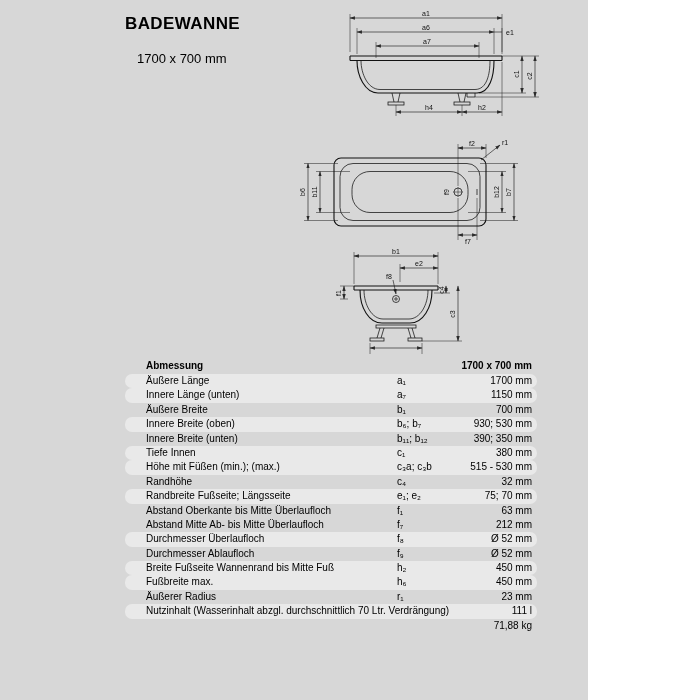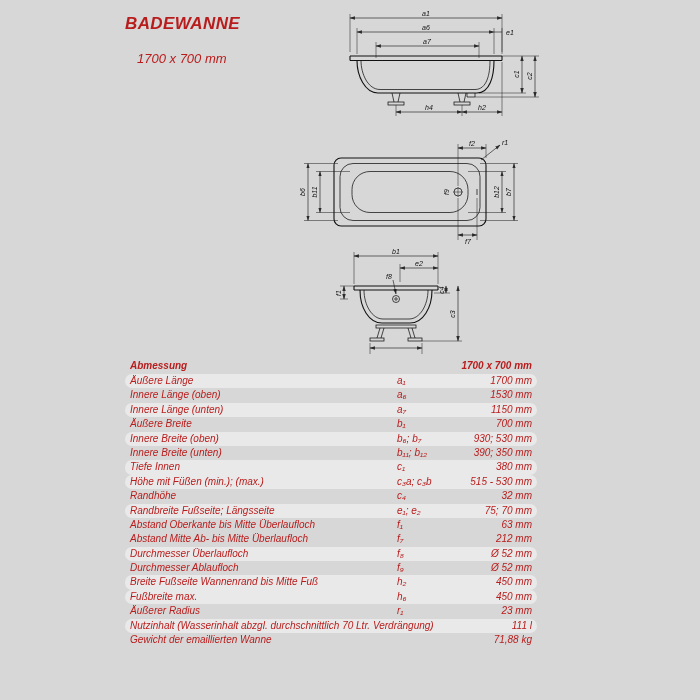--- a/index.html
+++ b/index.html
@@ -1,40 +1,39 @@
 <!DOCTYPE html>
 <html><head>
 <meta charset="utf-8">
 <style>
   html,body { margin:0; padding:0; }
   .page {
-    position:relative; width:700px; height:700px;
+    position:relative; width:588px; height:700px;
     background:#d7d7d7; overflow:hidden;
     font-family:"Liberation Sans", "DejaVu Sans", sans-serif;
-    color:#b91c1c;
-    font-style:italic;
+    color:#000000;
   }
   .title { position:absolute; left:125px; top:14px; font-size:17px; font-weight:bold; letter-spacing:.4px; }
   .subtitle { position:absolute; left:137px; top:51px; font-size:13px; }
 
   svg.drawing { position:absolute; overflow:visible; }
   #side-view { left:336px; top:6px; }
   #plan-view { left:290px; top:138px; }
   #end-view  { left:334px; top:246px; }
   svg text { font-family:"Liberation Sans","DejaVu Sans",sans-serif; font-size:7px; fill:#111; }
   .dim { stroke:#2b2b2b; stroke-width:.7; fill:none; }
   .ext { stroke:#2b2b2b; stroke-width:.55; fill:none; }
   .part { stroke:#111; stroke-width:1.1; fill:none; }
   .part-thin { stroke:#111; stroke-width:.75; fill:none; }
 
   .spec-table { position:absolute; left:125px; top:357px; width:412px; font-size:10px; }
   .trow { position:relative; height:14.4px; line-height:14.4px; padding:0 5px; white-space:nowrap; }
   .trow.head { font-weight:bold; height:17px; line-height:17px; }
   .trow.light { background:#e9e9e9;border-radius:7px; }
-  .c-label { display:inline-block; }
+  .c-label { display:inline-block;margin-left:16px; }
   .c-sym { position:absolute; left:272px; top:0; }
   .c-val { position:absolute; right:5px; top:0; text-align:right; }
 </style>
 </head>
 <body>
 
 <div class="page">
 
   <div class="title">BADEWANNE</div>
   <div class="subtitle">1700 x 700 mm</div>
@@ -161,25 +160,20 @@
     <div class="trow head">
       <span class="c-label">Abmessung</span>
       <span class="c-val">1700 x 700 mm</span>
     </div>
     <div>
         <div class="trow light">
       <span class="c-label">Äußere Länge</span>
       <span class="c-sym">a₁</span>
       <span class="c-val">1700 mm</span>
     </div>
-        <div class="trow dark">
-      <span class="c-label">Innere Länge (oben)</span>
-      <span class="c-sym">a₆</span>
-      <span class="c-val">1530 mm</span>
-    </div>
         <div class="trow light">
       <span class="c-label">Innere Länge (unten)</span>
       <span class="c-sym">a₇</span>
       <span class="c-val">1150 mm</span>
     </div>
         <div class="trow dark">
       <span class="c-label">Äußere Breite</span>
       <span class="c-sym">b₁</span>
       <span class="c-val">700 mm</span>
     </div>
@@ -247,20 +241,19 @@
       <span class="c-label">Äußerer Radius</span>
       <span class="c-sym">r₁</span>
       <span class="c-val">23 mm</span>
     </div>
         <div class="trow light">
       <span class="c-label">Nutzinhalt (Wasserinhalt abzgl. durchschnittlich 70 Ltr. Verdrängung)</span>
       <span class="c-sym"></span>
       <span class="c-val">111 l</span>
     </div>
         <div class="trow dark">
-      <span class="c-label">Gewicht der emaillierten Wanne</span>
       <span class="c-sym"></span>
       <span class="c-val">71,88 kg</span>
     </div>
       </div>
   </div>
 
 </div>
 
 </body></html>

